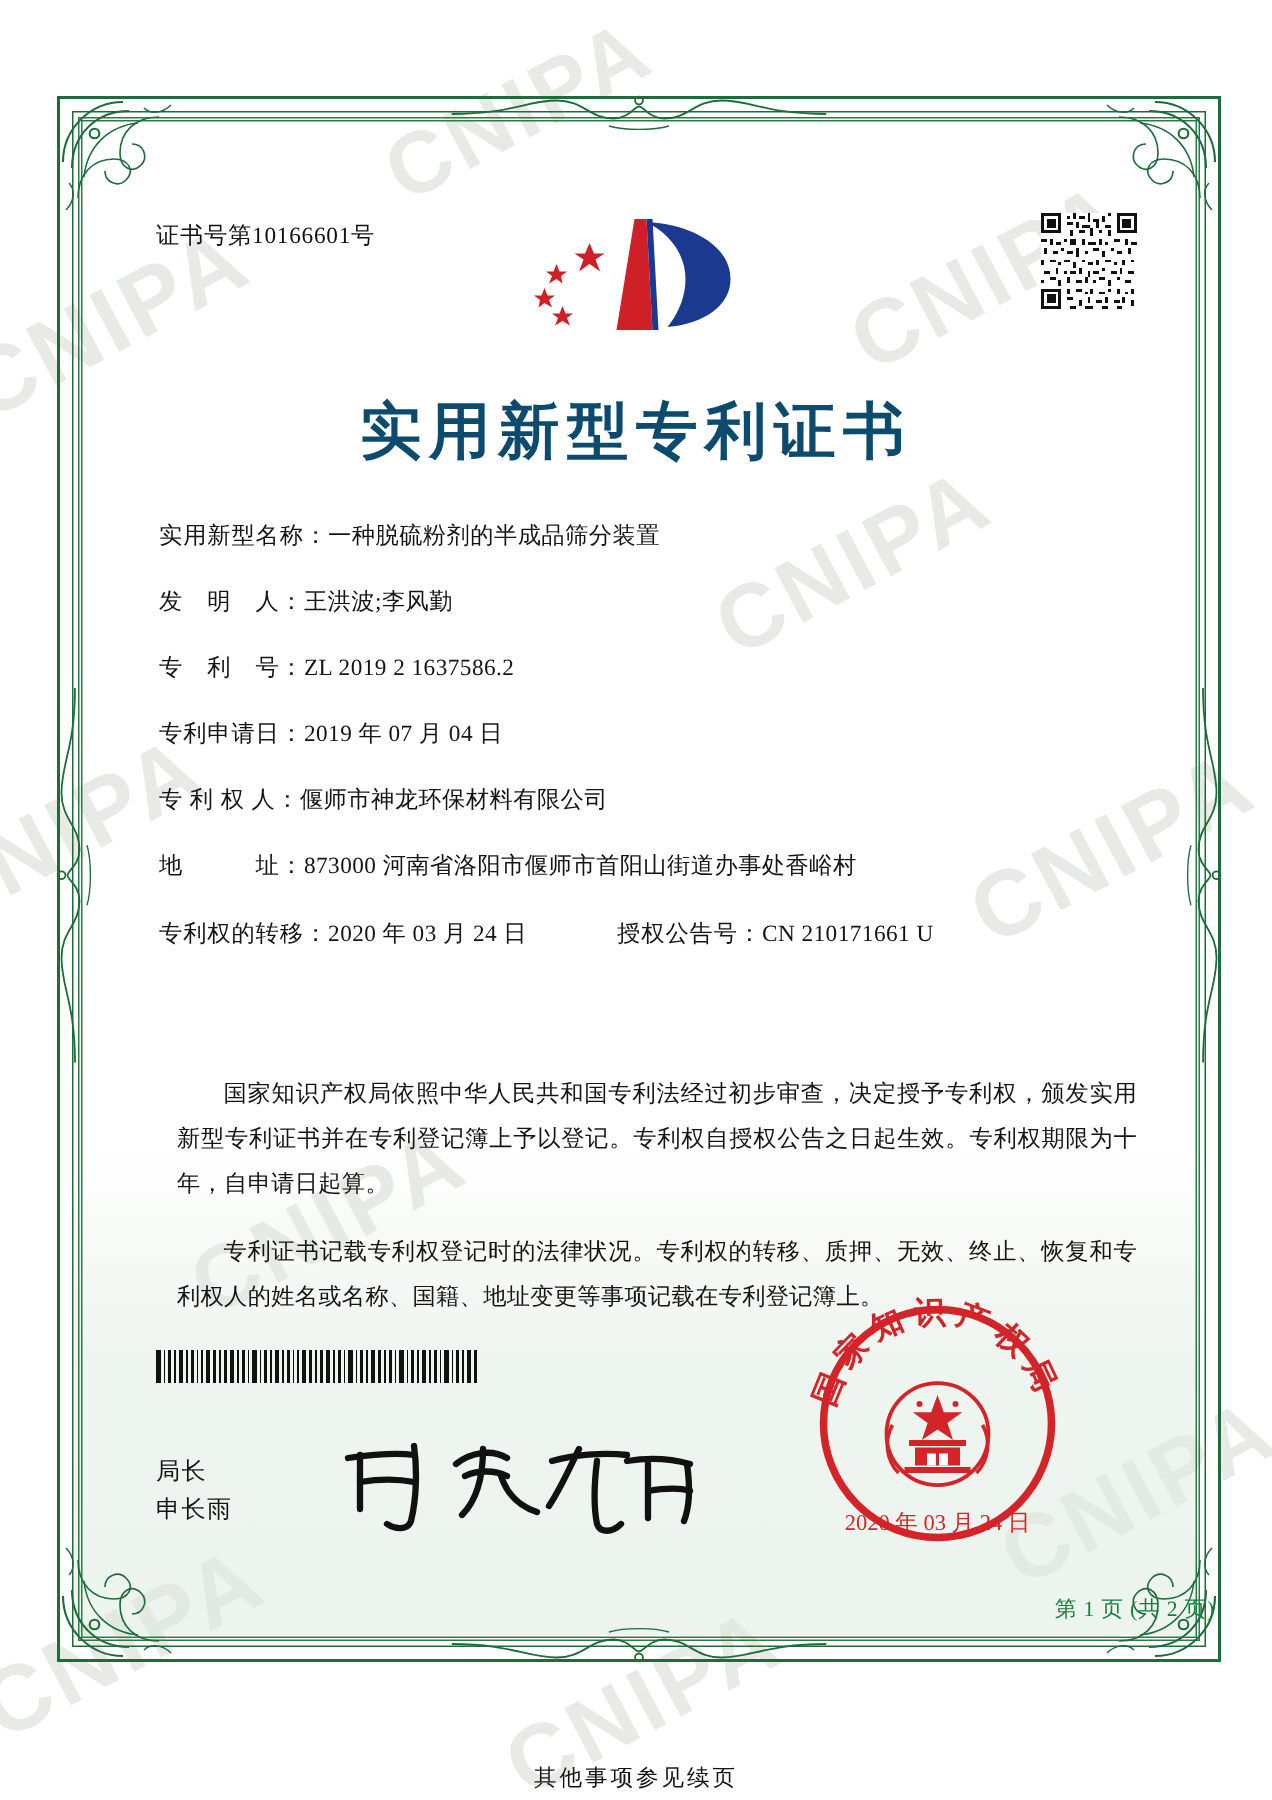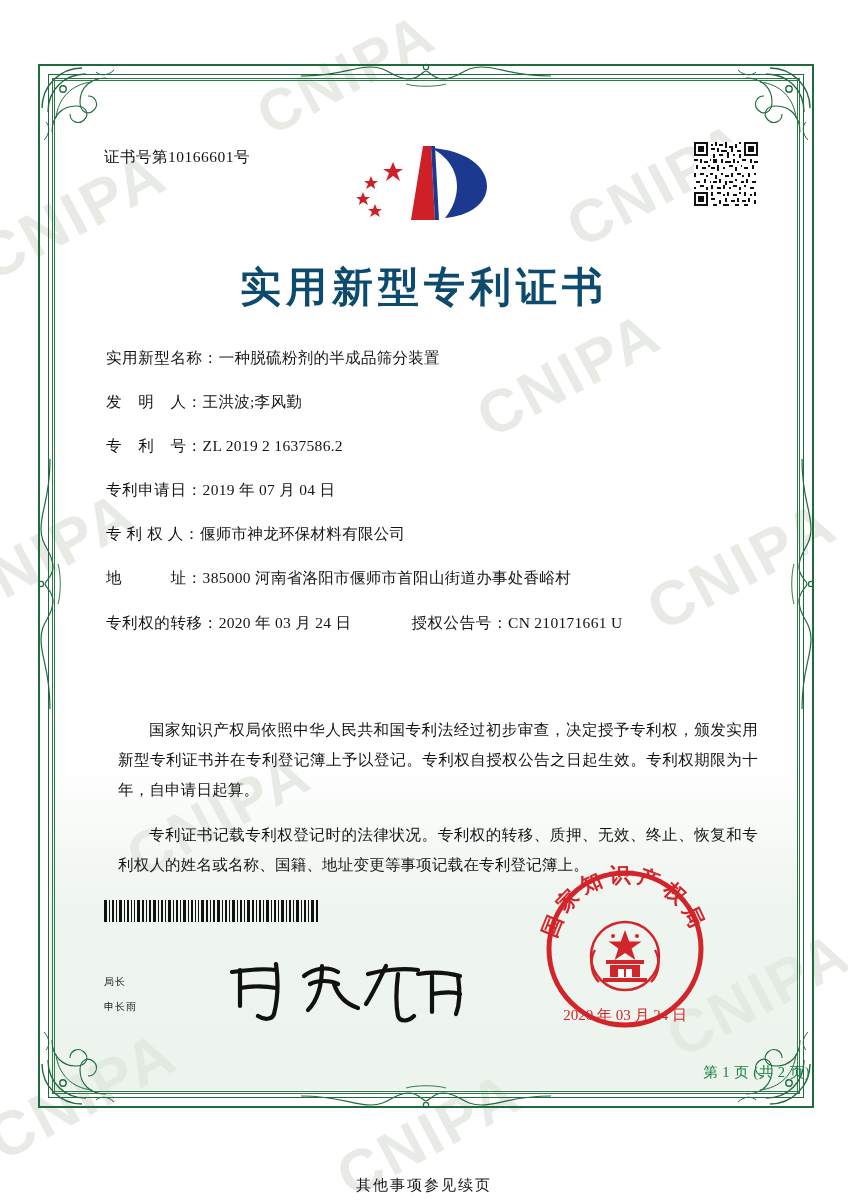--- a/index.html
+++ b/index.html
@@ -186,21 +186,21 @@
     right: 88px;
     top: 788px;
     width: 194px;
     height: 194px;
   }
 
   .signer {
     position: absolute;
     left: 66px;
     top: 905px;
-    font-size: 10px;
+    font-size: 16px;
     line-height: 25px;
     color: #141414;
     letter-spacing: 1px;
   }
   .signature {
     position: absolute;
     left: 180px;
     top: 890px;
     width: 270px;
     height: 72px;
@@ -497,21 +497,21 @@
       <div class="field-row">
         <span class="f-label">专利申请日：</span>
         <span class="f-value">2019 年 07 月 04 日</span>
       </div>
       <div class="field-row">
         <span class="f-label">专 利 权 人：</span>
         <span class="f-value">偃师市神龙环保材料有限公司</span>
       </div>
       <div class="field-row">
         <span class="f-label">地　　　址：</span>
-        <span class="f-value">385000 河南省洛阳市偃师市首阳山街道办事处香峪村</span>
+        <span class="f-value">873000 河南省洛阳市偃师市首阳山街道办事处香峪村</span>
       </div>
       <div class="field-row double">
         <span class="f-label">专利权的转移：</span>
         <span class="f-value">2020 年 03 月 24 日</span>
         <span class="f-label2">授权公告号：</span>
         <span class="f-value2">CN 210171661 U</span>
       </div>
     </div>
 
     <div class="paras">

